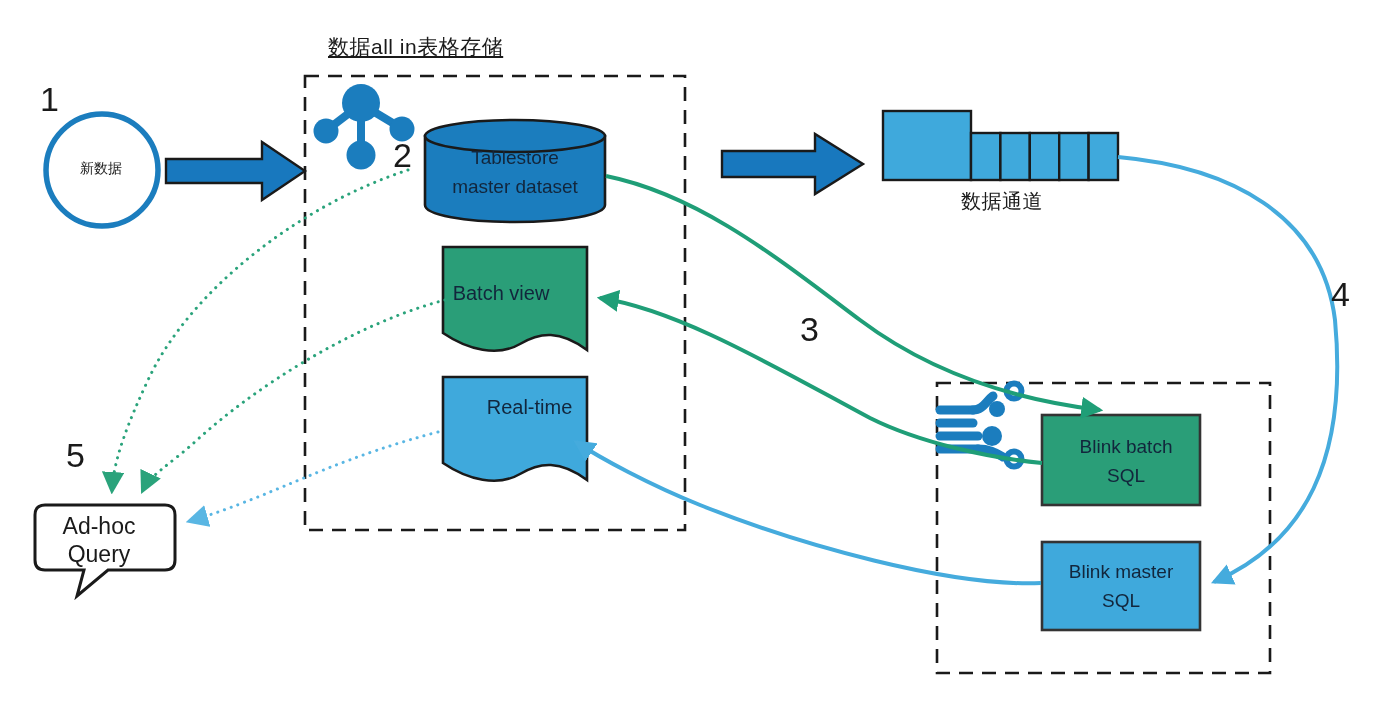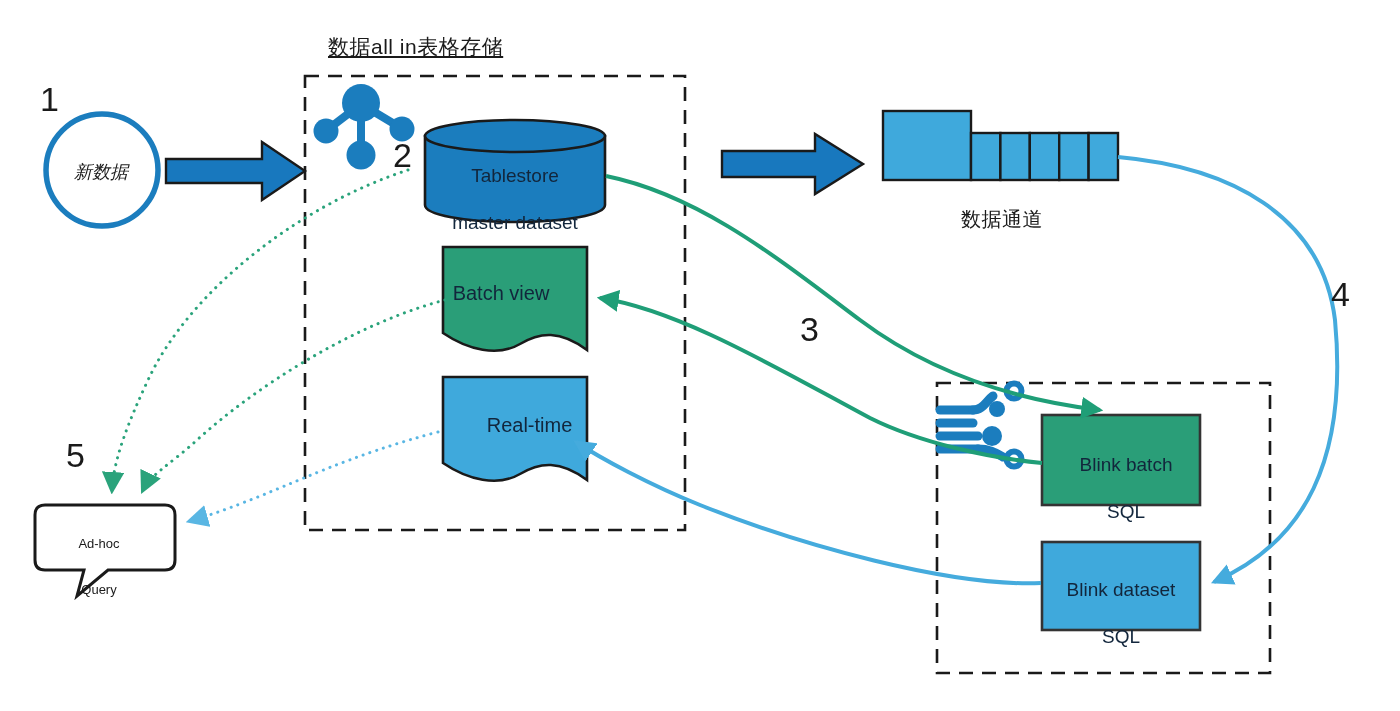--- a/index.html
+++ b/index.html
@@ -6,21 +6,21 @@
   .stage{
     position:relative;width:1400px;height:711px;background:#ffffff;overflow:hidden;
     font-family:"Liberation Sans","DejaVu Sans",sans-serif;color:#1a1a1a;
   }
   .stage svg.layer{position:absolute;left:0;top:0;}
   .lbl{position:absolute;white-space:nowrap;}
   .center{text-align:center;}
   .step{font-size:34px;font-weight:400;color:#1a1a1a;}
   .cn{font-size:21px;color:#1a1a1a;letter-spacing:0.5px;}
   .node-text{color:#12263c;}
-  .two-line span{display:block;margin-top:18px;}
+  .two-line span{display:block;}
 </style>
 </head>
 <body>
 
 <div class="stage">
 
   <svg class="layer" width="1400" height="711" viewBox="0 0 1400 711">
     <defs>
       <marker id="mGreen" viewBox="0 0 10 10" refX="8.5" refY="5" markerWidth="5.5" markerHeight="5.5" orient="auto">
         <path d="M0,0 L10,5 L0,10 z" fill="#1f9e77"></path>
@@ -101,45 +101,45 @@
   </svg>
 
   <div class="lbl step" style="left:40px;top:80px;">1</div>
   <div class="lbl step" style="left:393px;top:136px;">2</div>
   <div class="lbl step" style="left:800px;top:310px;">3</div>
   <div class="lbl step" style="left:1331px;top:275px;">4</div>
   <div class="lbl step" style="left:66px;top:436px;">5</div>
 
   <div class="lbl cn" style="left:328px;top:33px;text-decoration:underline;">数据all in表格存储</div>
 
-  <div class="lbl center" style="left:51px;top:160px;width:100px;font-size:18px;font-style:italic;">新数据</div>
+  <div class="lbl center" style="left:51px;top:160px;width:100px;font-size:14px;">新数据</div>
 
   <div class="lbl center node-text two-line" style="left:430px;top:143px;width:170px;font-size:19px;line-height:29px;">
     <span>Tablestore</span>
     <span>master dataset</span>
   </div>
 
   <div class="lbl center node-text" style="left:443px;top:282px;width:116px;font-size:20px;">Batch view</div>
 
   <div class="lbl center node-text two-line" style="left:443px;top:392px;width:173px;font-size:20px;line-height:31px;">
     <span>Real-time</span>
   </div>
 
-  <div class="lbl center two-line" style="left:37px;top:512px;width:124px;font-size:13px;line-height:28px;">
+  <div class="lbl center two-line" style="left:37px;top:512px;width:124px;font-size:23px;line-height:28px;">
     <span>Ad-hoc</span>
     <span>Query</span>
   </div>
 
   <div class="lbl center cn two-line" style="left:878px;top:186px;width:248px;font-size:20px;line-height:30px;">
     <span>数据通道</span>
   </div>
 
   <div class="lbl center node-text two-line" style="left:1042px;top:432px;width:168px;font-size:19px;line-height:29px;">
     <span>Blink batch</span>
     <span>SQL</span>
   </div>
 
   <div class="lbl center node-text two-line" style="left:1042px;top:557px;width:158px;font-size:19px;line-height:29px;">
-    <span>Blink dataset</span>
+    <span>Blink master</span>
     <span>SQL</span>
   </div>
 
 </div>
 
 </body></html>

